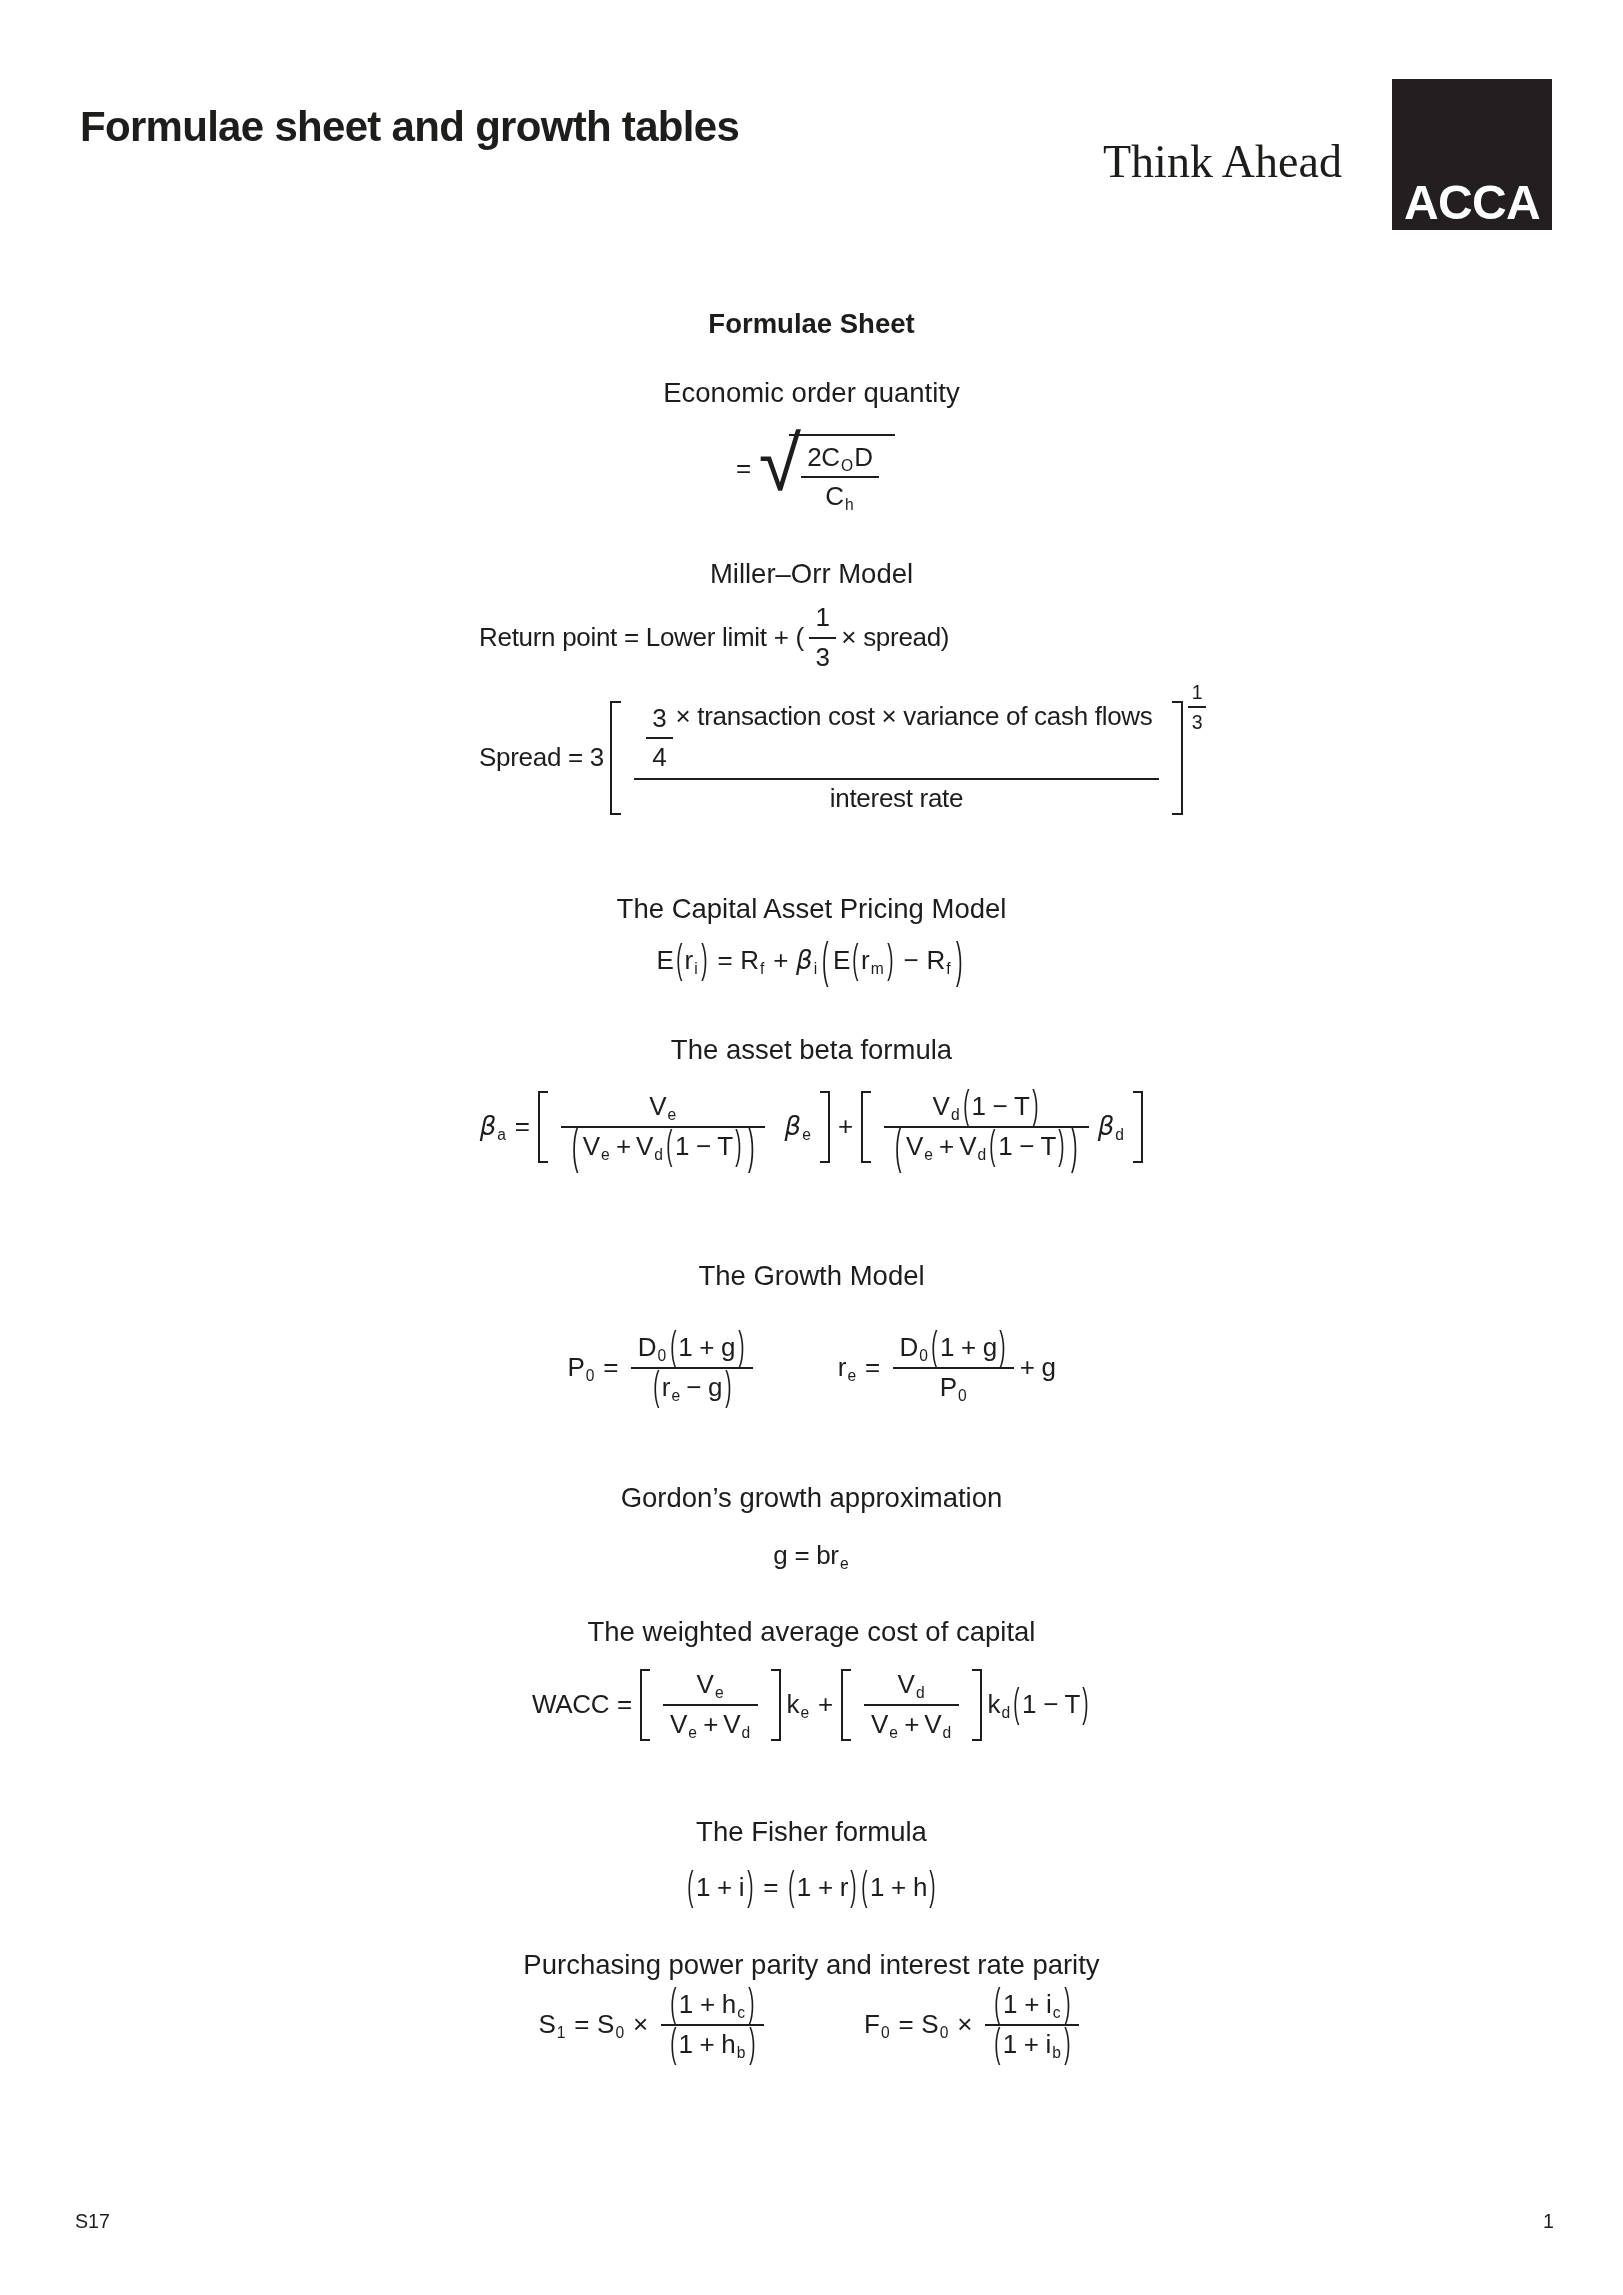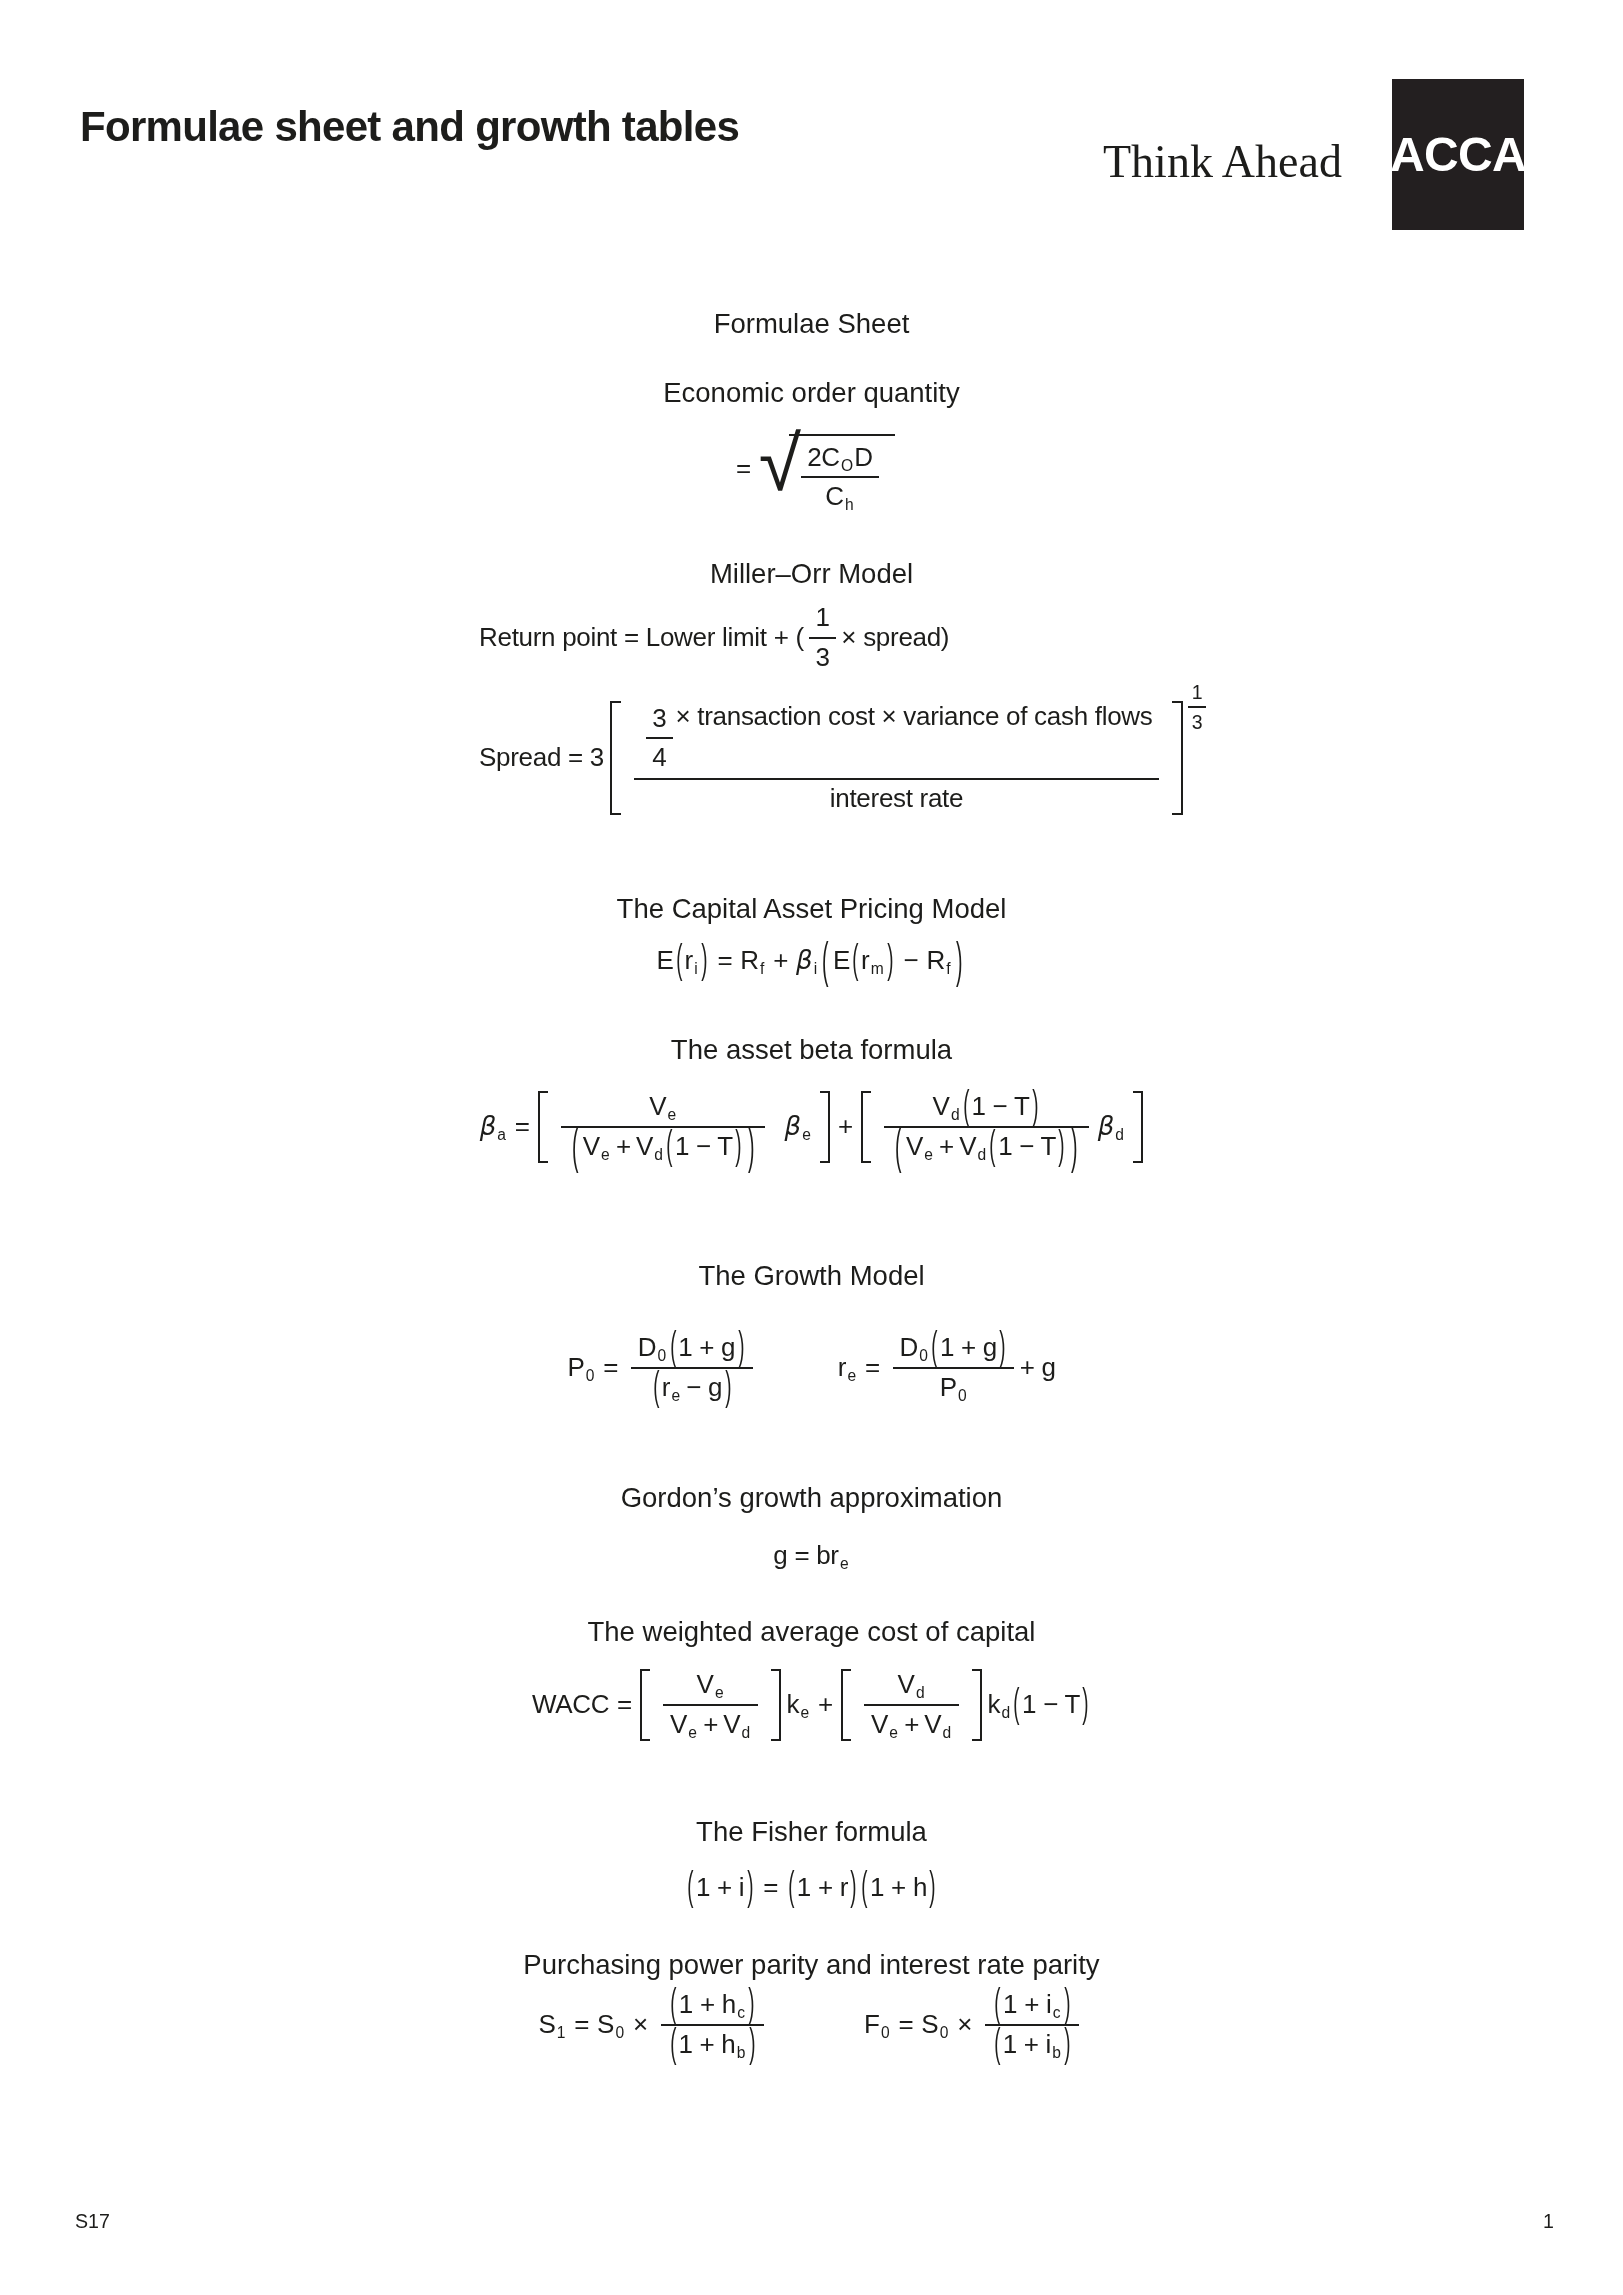--- a/index.html
+++ b/index.html
@@ -10,27 +10,27 @@
     font-family: "Liberation Sans", sans-serif;
   }
   .abs { position: absolute; }
   .center { left: 0; width: 100%; display: flex; justify-content: center; }
 
   
   .header-title { left: 80px; top: 97px; font-size: 42px; font-weight: 700;
                   line-height: 1.42; letter-spacing: -0.7px; }
   .tagline { top: 135px; left: 1103px; font-family: "Liberation Serif", serif;
              font-size: 46px; }
-  .logo { left: 1392px; top: 79px; width: 132px; height: 151px; background: #231f20;
-          display: flex; align-items: center; justify-content: center; }
+  .logo { left: 1392px; top: 79px; width: 160px; height: 151px; background: #231f20;
+          display: flex; align-items: flex-end; justify-content: center; }
   .logo-text { color: #ffffff; font-weight: 700; font-size: 48px; letter-spacing: -0.7px; }
 
   
   .heading { font-size: 27.5px; }
-  .bold { font-weight: 400; }
+  .bold { font-weight: 700; }
 
   
   .formula { font-size: 26px; letter-spacing: -0.3px; line-height: 1.15; }
   .row { display: inline-flex; align-items: center; white-space: nowrap; }
   .tok { display: inline-block; white-space: nowrap; }
   .op  { margin: 0 7.9px; }
   .opx { margin: 0 5.2px; }
   .ml8 { margin-left: 5.2px; }
   .sb  { font-size: 0.6em; position: relative; top: 0.32em; margin: 0 1.3px; }
   .it  { font-style: italic; font-family: "DejaVu Sans", sans-serif; }

